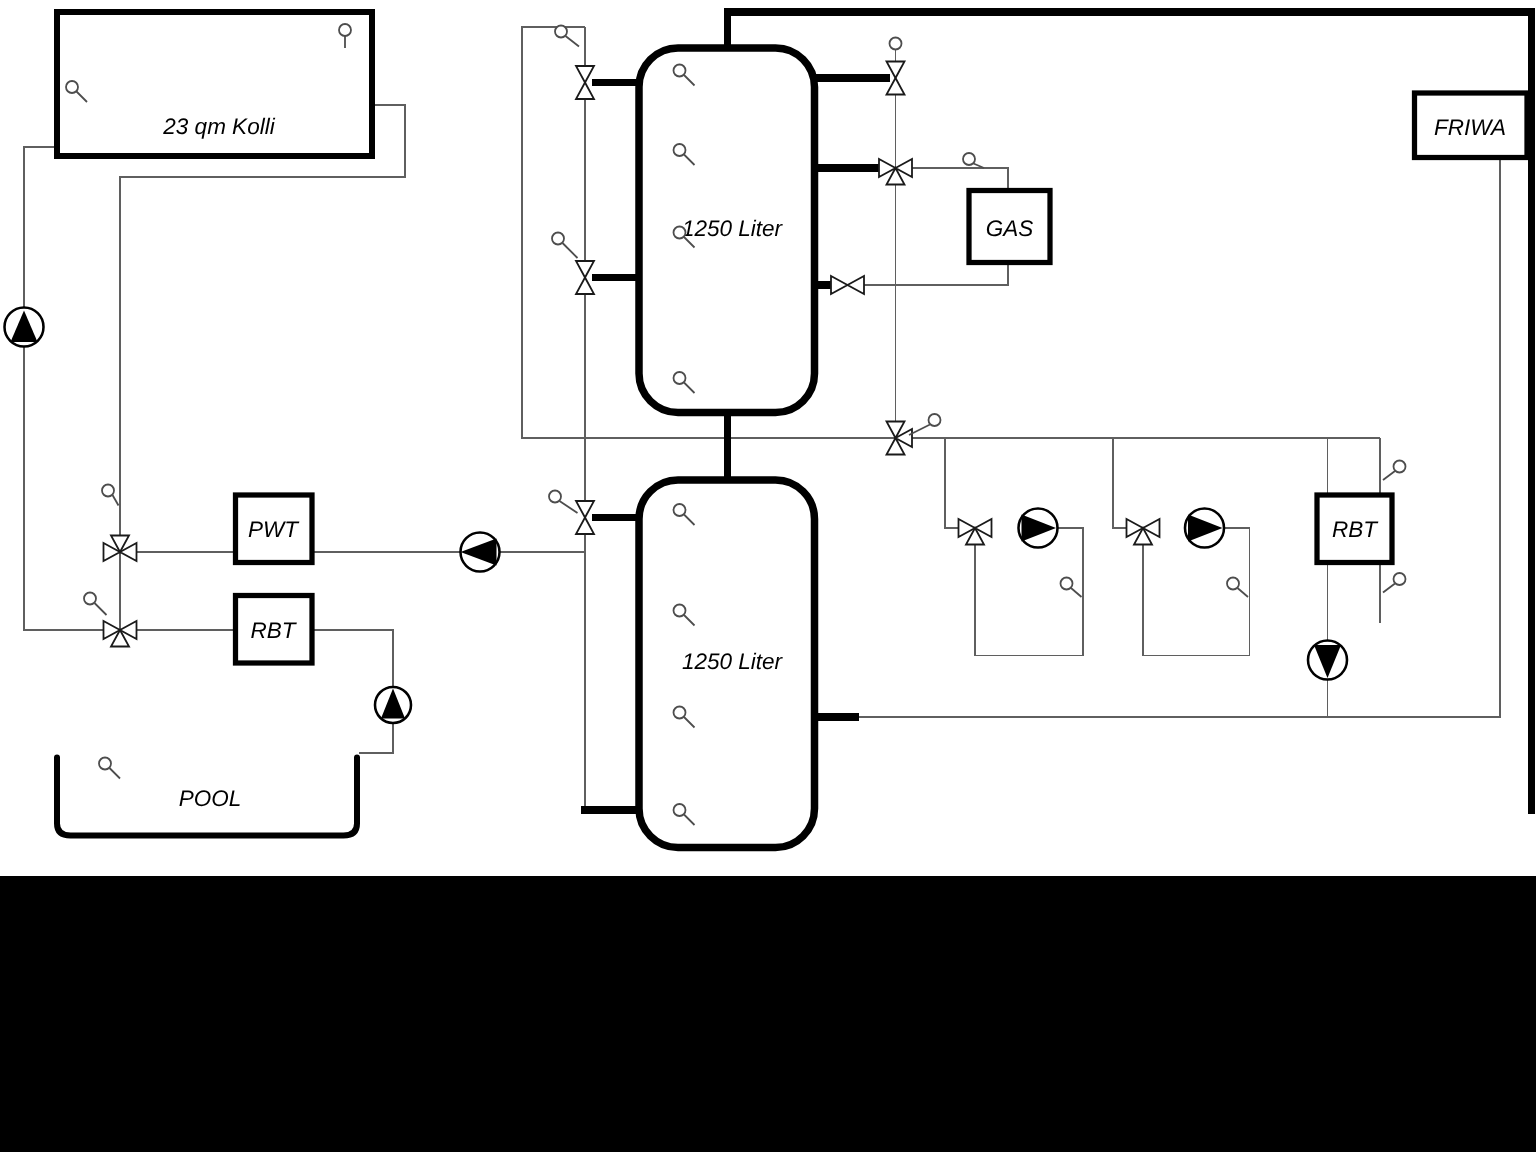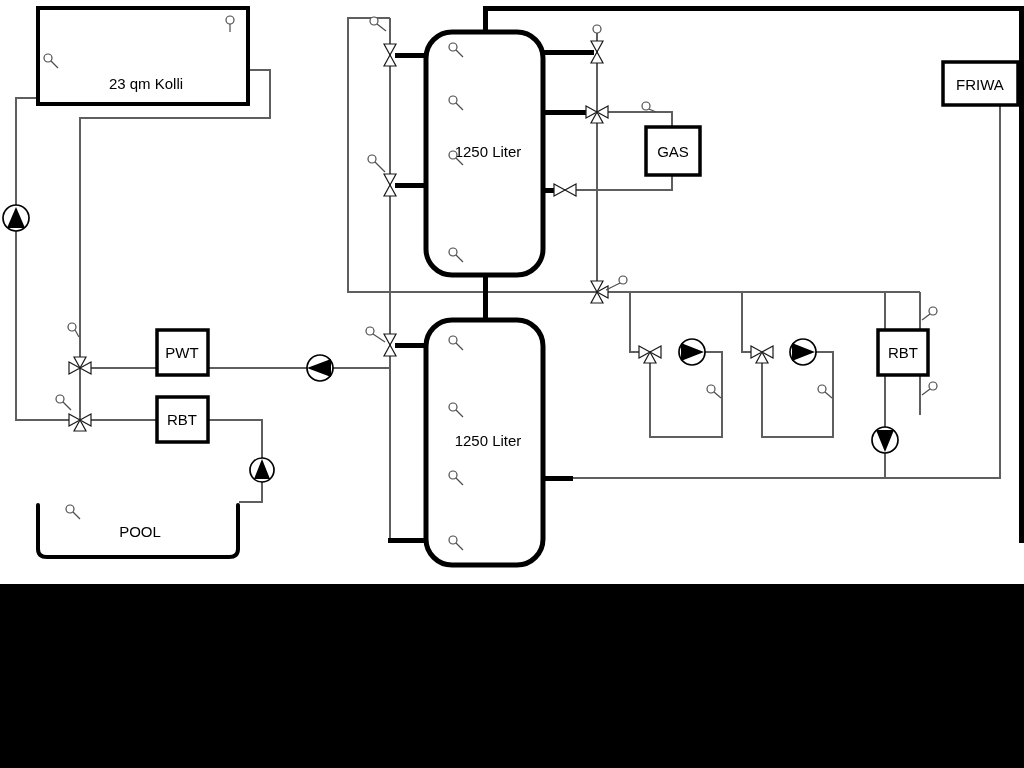--- a/index.html
+++ b/index.html
@@ -1,16 +1,16 @@
 <!DOCTYPE html>
 <html><head>
 <meta charset="utf-8">
 <style>
   html,body{margin:0;padding:0;background:#ffffff;}
-  .stage{position:relative;width:1024px;height:768px;overflow:hidden;background:#ffffff;}
+  .stage{position:relative;width:1024px;height:768px;overflow:hidden;background:#ffffff;font-style:italic;}
   svg{display:block;}
   .thin{stroke:#5f5f5f;stroke-width:1.2;fill:none;shape-rendering:crispEdges;}
   .thick{stroke:#000;stroke-width:5;fill:none;stroke-linecap:square;shape-rendering:crispEdges;}
   .box{fill:#ffffff;stroke:#000000;}
   .sw35{stroke-width:3.5;} .sw4{stroke-width:4;} .sw5{stroke-width:5;}
   .pool{fill:none;stroke:#000;stroke-width:4;stroke-linecap:round;}
   .valve polygon{fill:#ffffff;stroke:#1a1a1a;stroke-width:1.2;stroke-linejoin:miter;}
   .pump circle{fill:#ffffff;stroke:#000;stroke-width:1.7;}
   .pump polygon{fill:#000;}
   .sensor circle{fill:#ffffff;stroke:#4d4d4d;stroke-width:1.2;}

